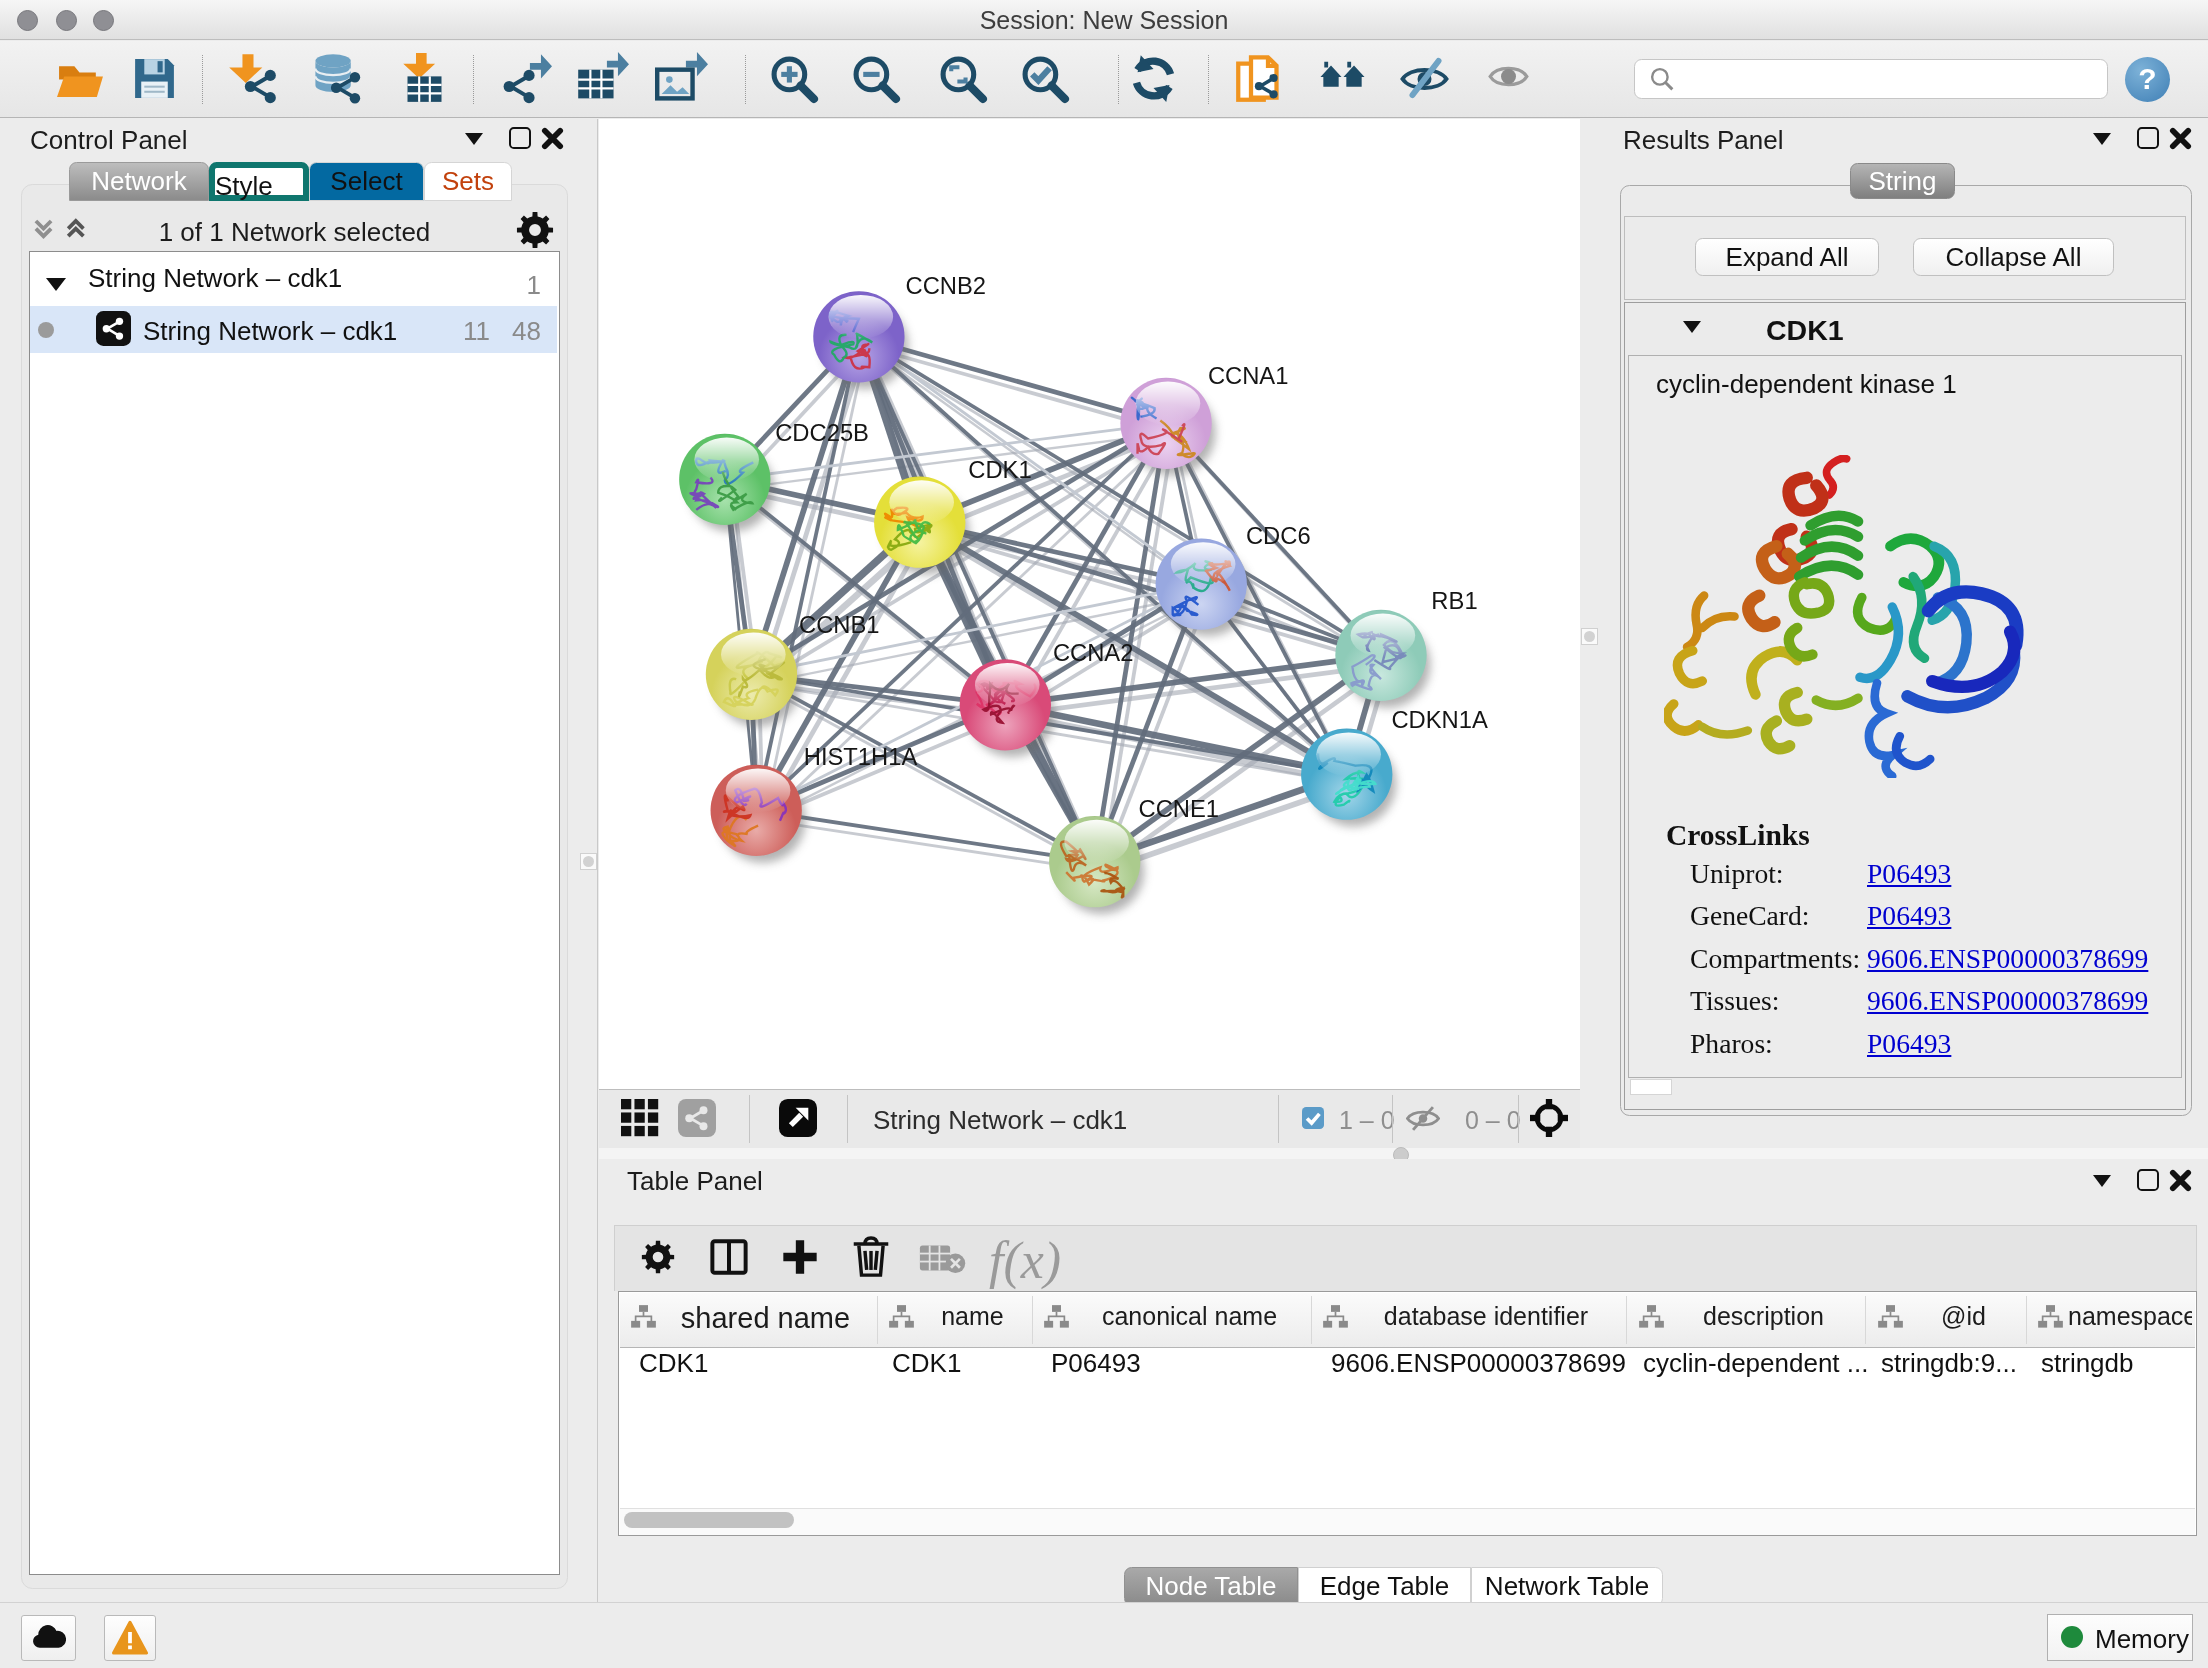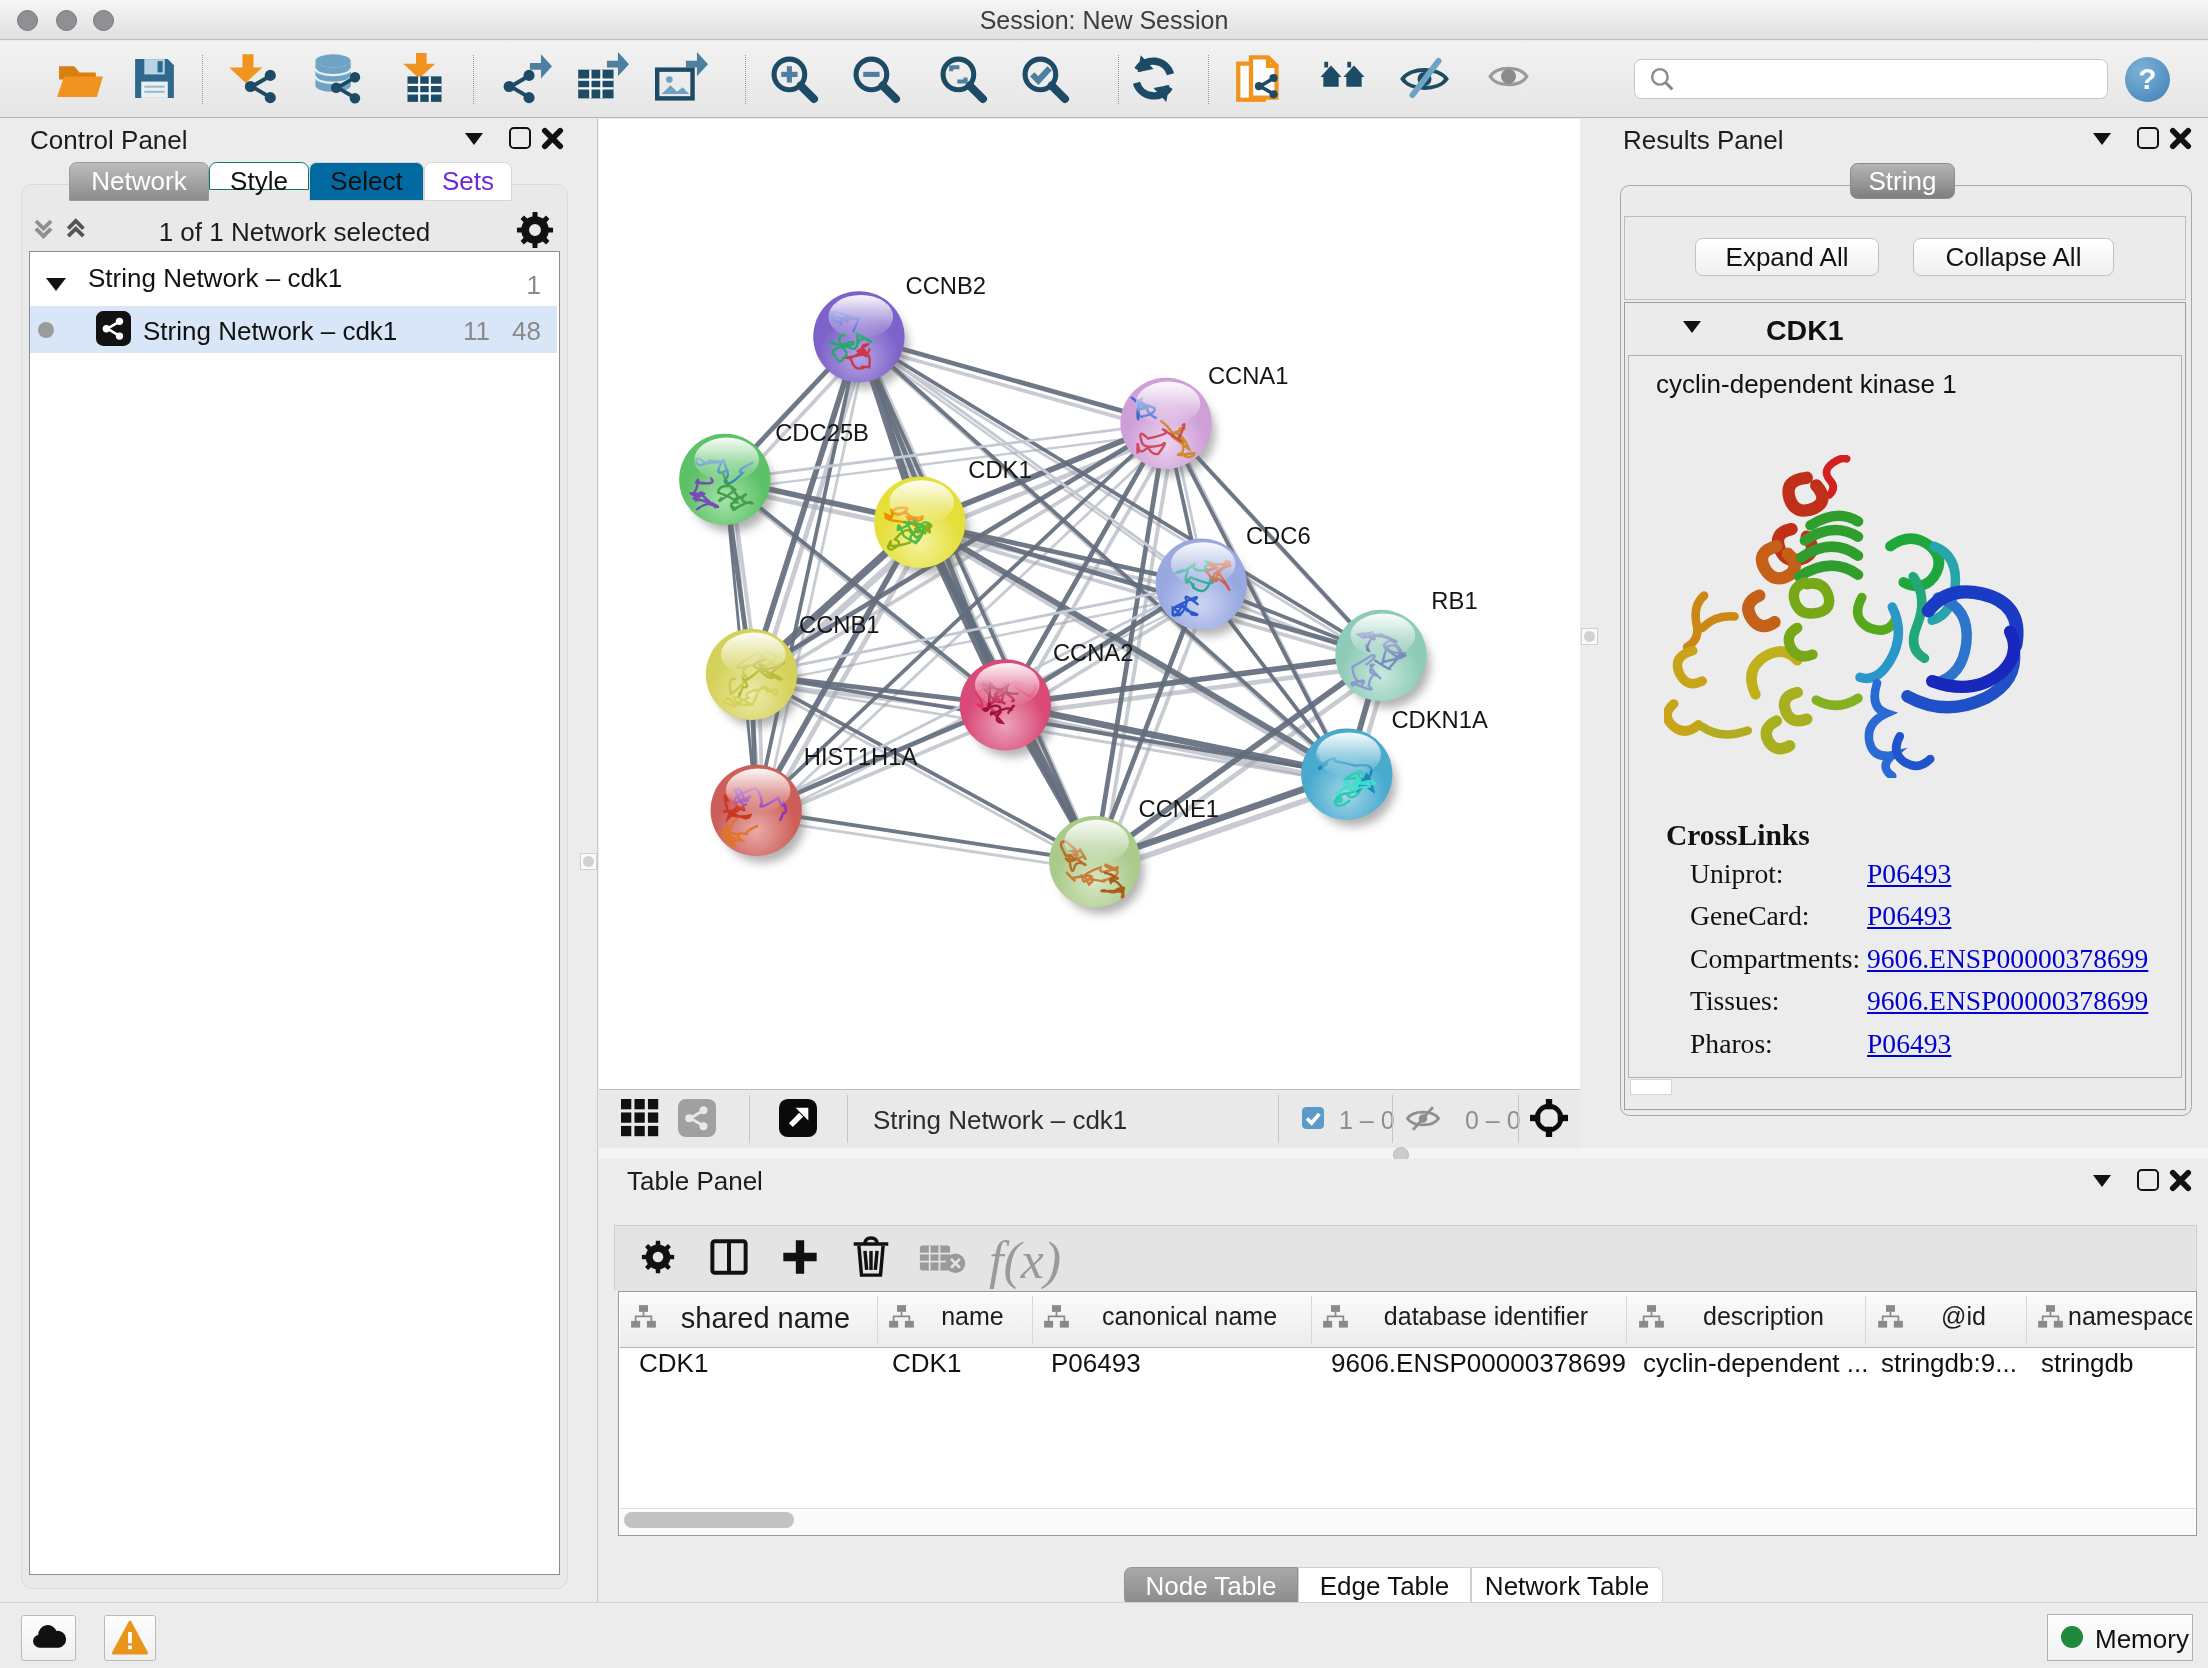--- a/index.html
+++ b/index.html
@@ -185,23 +185,23 @@
  text-align:center;line-height:44px">?</div>
 <div class="abs" style="left:0;top:119px;width:598px;height:1483px;background:#ececec;border-right:1px solid #c9c9c9"></div>
 <div class="abs panelTitle" style="left:30px;top:125px">Control Panel</div>
 <div class="abs tri" style="left:465px;top:133px"></div>
 <div class="abs sqbtn" style="left:509px;top:127px"></div>
 <svg class="abs" style="left:541px;top:127px" width="23" height="23" viewBox="0 0 24 24">
     <path d="M4 4 L20 20 M20 4 L4 20" stroke="#111" stroke-width="6" stroke-linecap="round"></path>
   </svg>
 <div class="abs" style="left:21px;top:184px;width:547px;height:1405px;background:#e9e9e9;border:1px solid #dadada;border-radius:11.4px"></div>
 <div class="abs" style="left:69px;top:162px;width:140px;height:39px;background:linear-gradient(#bdbdbd,#8b8b8b);color:#fff;border:1px solid #9a9a9a;border-radius:7.6px 7.6px 0 0;font-size:26px;text-align:center;line-height:37px">Network</div>
-<div class="abs" style="left:209px;top:162px;width:100px;height:28px;background:#fff;color:#111;border:1px solid #0f766e;border-radius:7.6px 7.6px 0 0;font-size:26px;text-align:center;line-height:37px">Style</div>
+<div class="abs" style="left:209px;top:162px;width:100px;height:39px;background:#fff;color:#111;border:6px solid #0f766e;border-radius:7.6px 7.6px 0 0;font-size:26px;line-height:37px">Style</div>
 <div class="abs" style="left:309px;top:162px;width:115px;height:39px;background:#0369a1;color:#111;border:1px solid #d5d5d5;border-radius:7.6px 7.6px 0 0;font-size:26px;text-align:center;line-height:37px">Select</div>
-<div class="abs" style="left:424px;top:162px;width:88px;height:39px;background:#fff;color:#6d28d9;border:1px solid #d5d5d5;border-radius:7.6px 7.6px 0 0;font-size:26px;text-align:center;line-height:37px">Sets</div>
+<div class="abs" style="left:424px;top:162px;width:88px;height:39px;background:#fff;color:#c2410c;border:1px solid #d5d5d5;border-radius:7.6px 7.6px 0 0;font-size:26px;text-align:center;line-height:37px">Sets</div>
 <svg class="abs" style="left:34px;top:217px" width="57" height="27" viewBox="0 0 60 28">
 <g fill="none" stroke="#8f8f8f" stroke-width="4">
       <path d="M2 4 l8 8 8-8"></path>
       <path d="M2 12 l8 8 8-8"></path>
     </g>
 <g fill="none" stroke="#555" stroke-width="4">
       <path d="M36 12 l8-8 8 8"></path>
       <path d="M36 20 l8-8 8 8"></path>
     </g>
   </svg>

